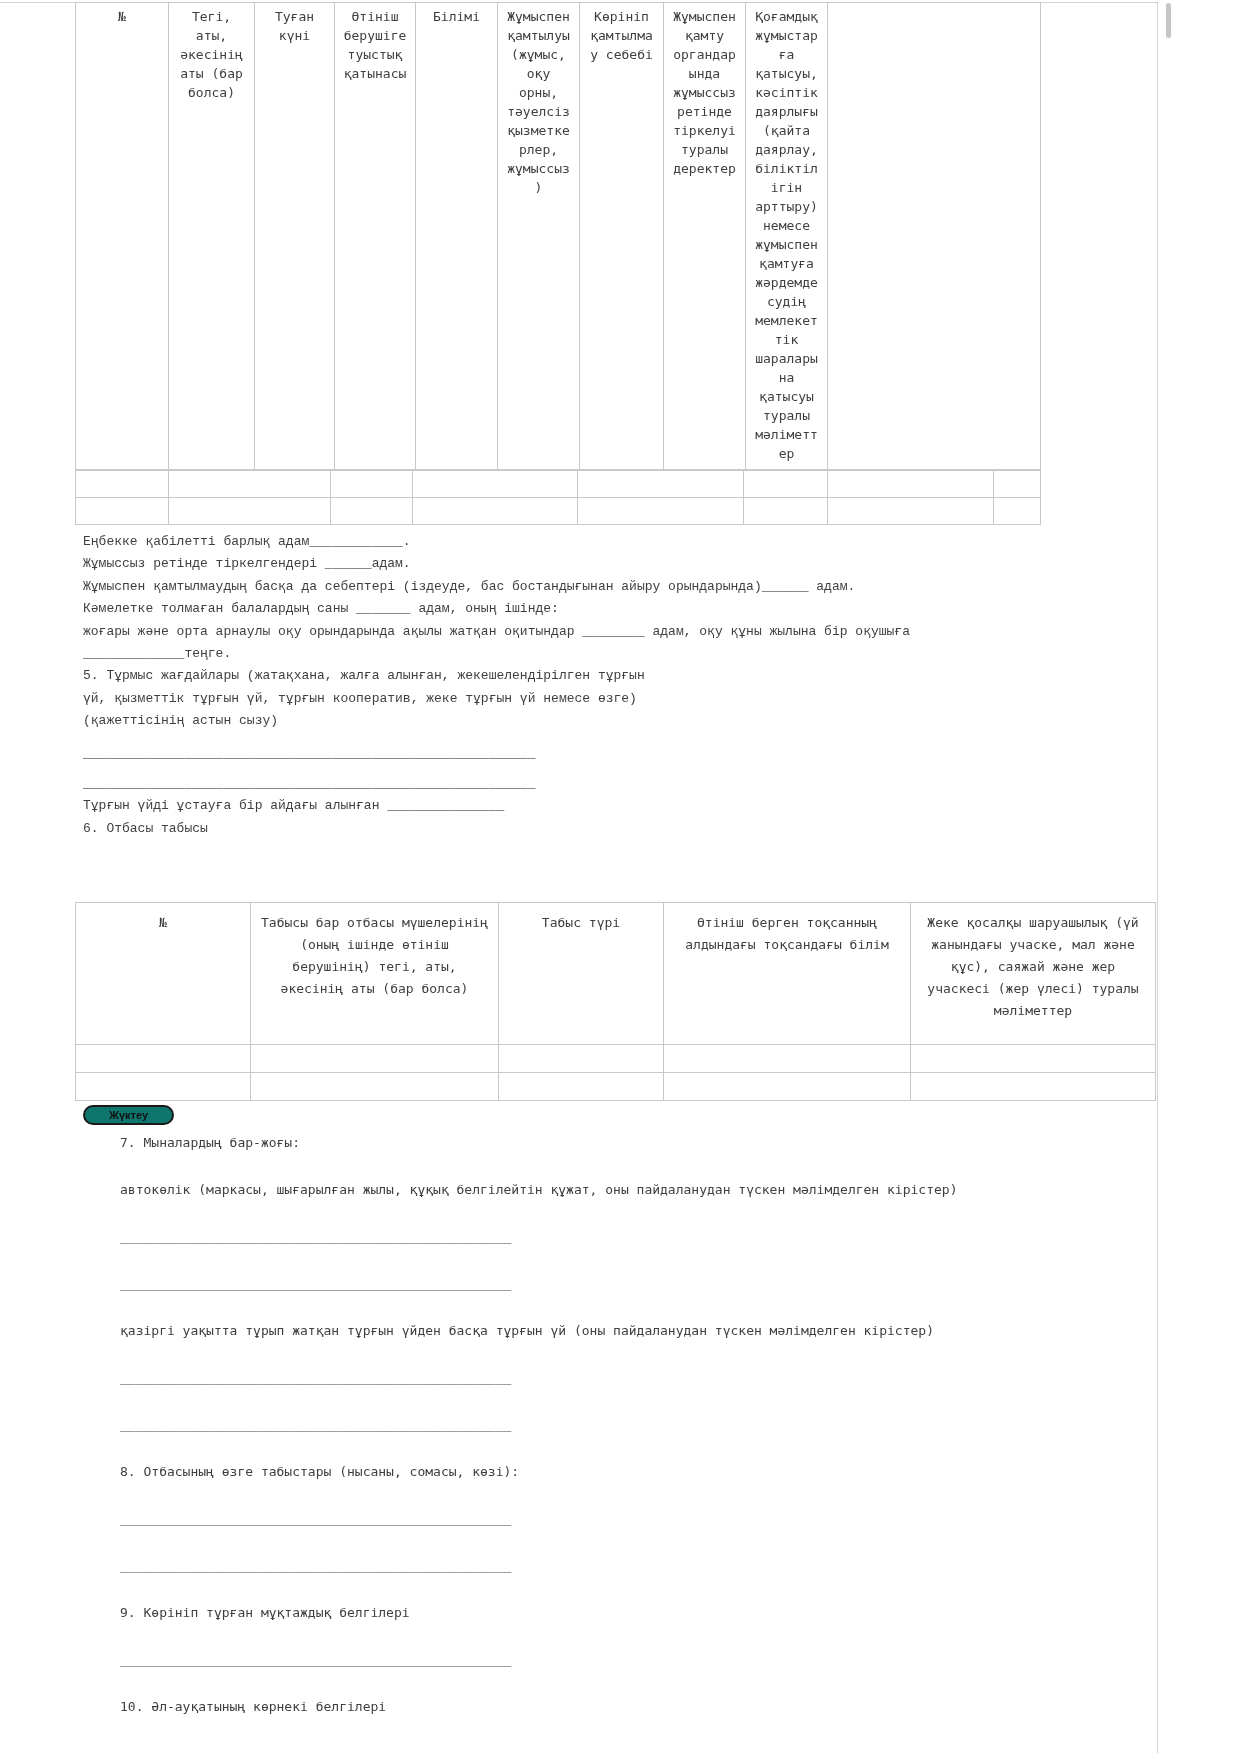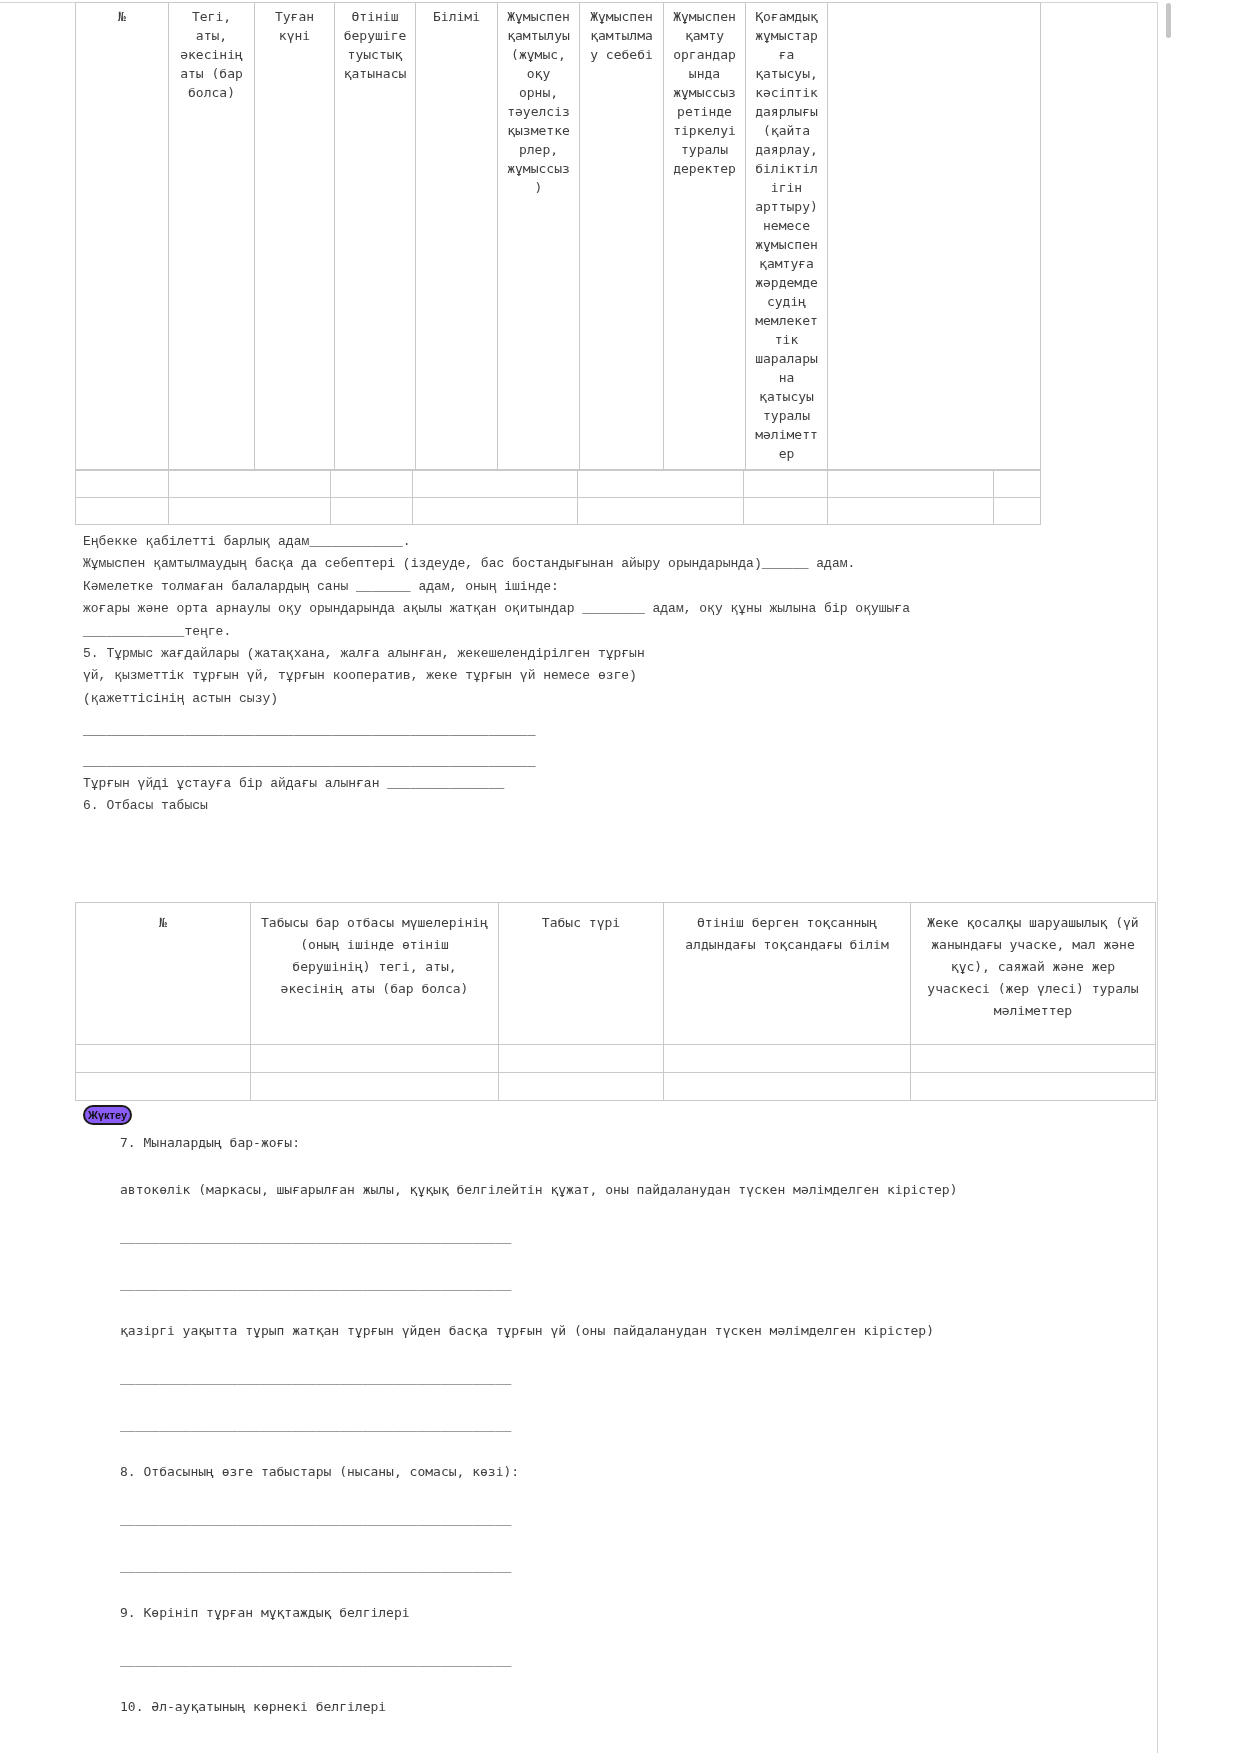--- a/index.html
+++ b/index.html
@@ -29,22 +29,22 @@
   .block1 { position:absolute; left:83px; top:531px; line-height:22.4px; white-space:nowrap;font-family:Liberation Mono, monospace; }
   .block1 .gap-a { margin-top:10px; }
   .block1 .gap-b { margin-top:8px; }
 
   .t2wrap { position:absolute; left:75px; top:902px; width:1082px; height:205px; overflow:hidden; }
   #table2 { width:1080px; }
   #table2 tr.hrow td { height:128px; line-height:22px; padding:9px 8px 4px; }
   #table2 tr.drow td { height:23px; padding:2px 8px; }
 
   .dl-btn {
-    position:absolute; left:83px; top:1105px; height:20px; padding:0 3px;
-    background:#8b5cf6; border:2px solid #1a1a1a; border-radius:10px;
+    position:absolute; left:83px; top:1105px; height:20px; padding:0 24px;
+    background:#0f766e; border:2px solid #1a1a1a; border-radius:10px;
     font-family:"Liberation Sans",sans-serif; font-size:11px; font-weight:bold;
     color:#111; line-height:15px; cursor:pointer;
   }
 
   .block2 { position:absolute; left:120px; top:1132px; line-height:22px; white-space:nowrap; }
   .block2 .pline { margin:0 14px 25px 0; }
 </style>
 </head>
 <body>
 
@@ -69,21 +69,21 @@
         <col style="width:213px">
       </colgroup>
       <tbody>
           <tr>
         <td>№</td>
         <td>Тегі, аты, әкесінің аты (бар болса)</td>
         <td>Туған күні</td>
         <td>Өтініш берушіге туыстық қатынасы</td>
         <td>Білімі</td>
         <td>Жұмыспен қамтылуы (жұмыс, оқу орны, тәуелсіз қызметкерлер, жұмыссыз)</td>
-        <td>Жұмыспен қамтылмау себебі</td>
+        <td>Көрініп қамтылмау себебі</td>
         <td>Жұмыспен қамту органдарында жұмыссыз ретінде тіркелуі туралы деректер</td>
         <td>Қоғамдық жұмыстарға қатысуы, кәсіптік даярлығы (қайта даярлау, біліктілігін арттыру) немесе жұмыспен қамтуға жәрдемдесудің мемлекеттік шараларына қатысуы туралы мәліметтер</td>
         <td></td>
       </tr>
     </tbody>
       </table>
   </div>
 
   <div class="t1bwrap">
     <table class="tbl" id="table1b">
@@ -117,20 +117,21 @@
             <td></td>
         <td></td>
             <td></td>
       </tr>
     </tbody>
       </table>
   </div>
 
   <div class="block1">
     <div>Еңбекке қабілетті барлық адам____________.</div>
+    <div>Жұмыссыз ретінде тіркелгендері ______адам.</div>
     <div>Жұмыспен қамтылмаудың басқа да себептері (іздеуде, бас бостандығынан айыру орындарында)______ адам.</div>
     <div>Кәмелетке толмаған балалардың саны _______ адам, оның ішінде:</div>
     <div>жоғары және орта арнаулы оқу орындарында ақылы жатқан оқитындар ________ адам, оқу құны жылына бір оқушыға</div>
     <div>_____________теңге.</div>
     <div>5. Тұрмыс жағдайлары (жатақхана, жалға алынған, жекешелендірілген тұрғын</div>
     <div>үй, қызметтік тұрғын үй, тұрғын кооператив, жеке тұрғын үй немесе өзге)</div>
     <div>(қажеттісінің астын сызу)</div>
     <div class="gap-a">__________________________________________________________</div>
     <div class="gap-b">__________________________________________________________</div>
     <div>Тұрғын үйді ұстауға бір айдағы алынған _______________</div>

